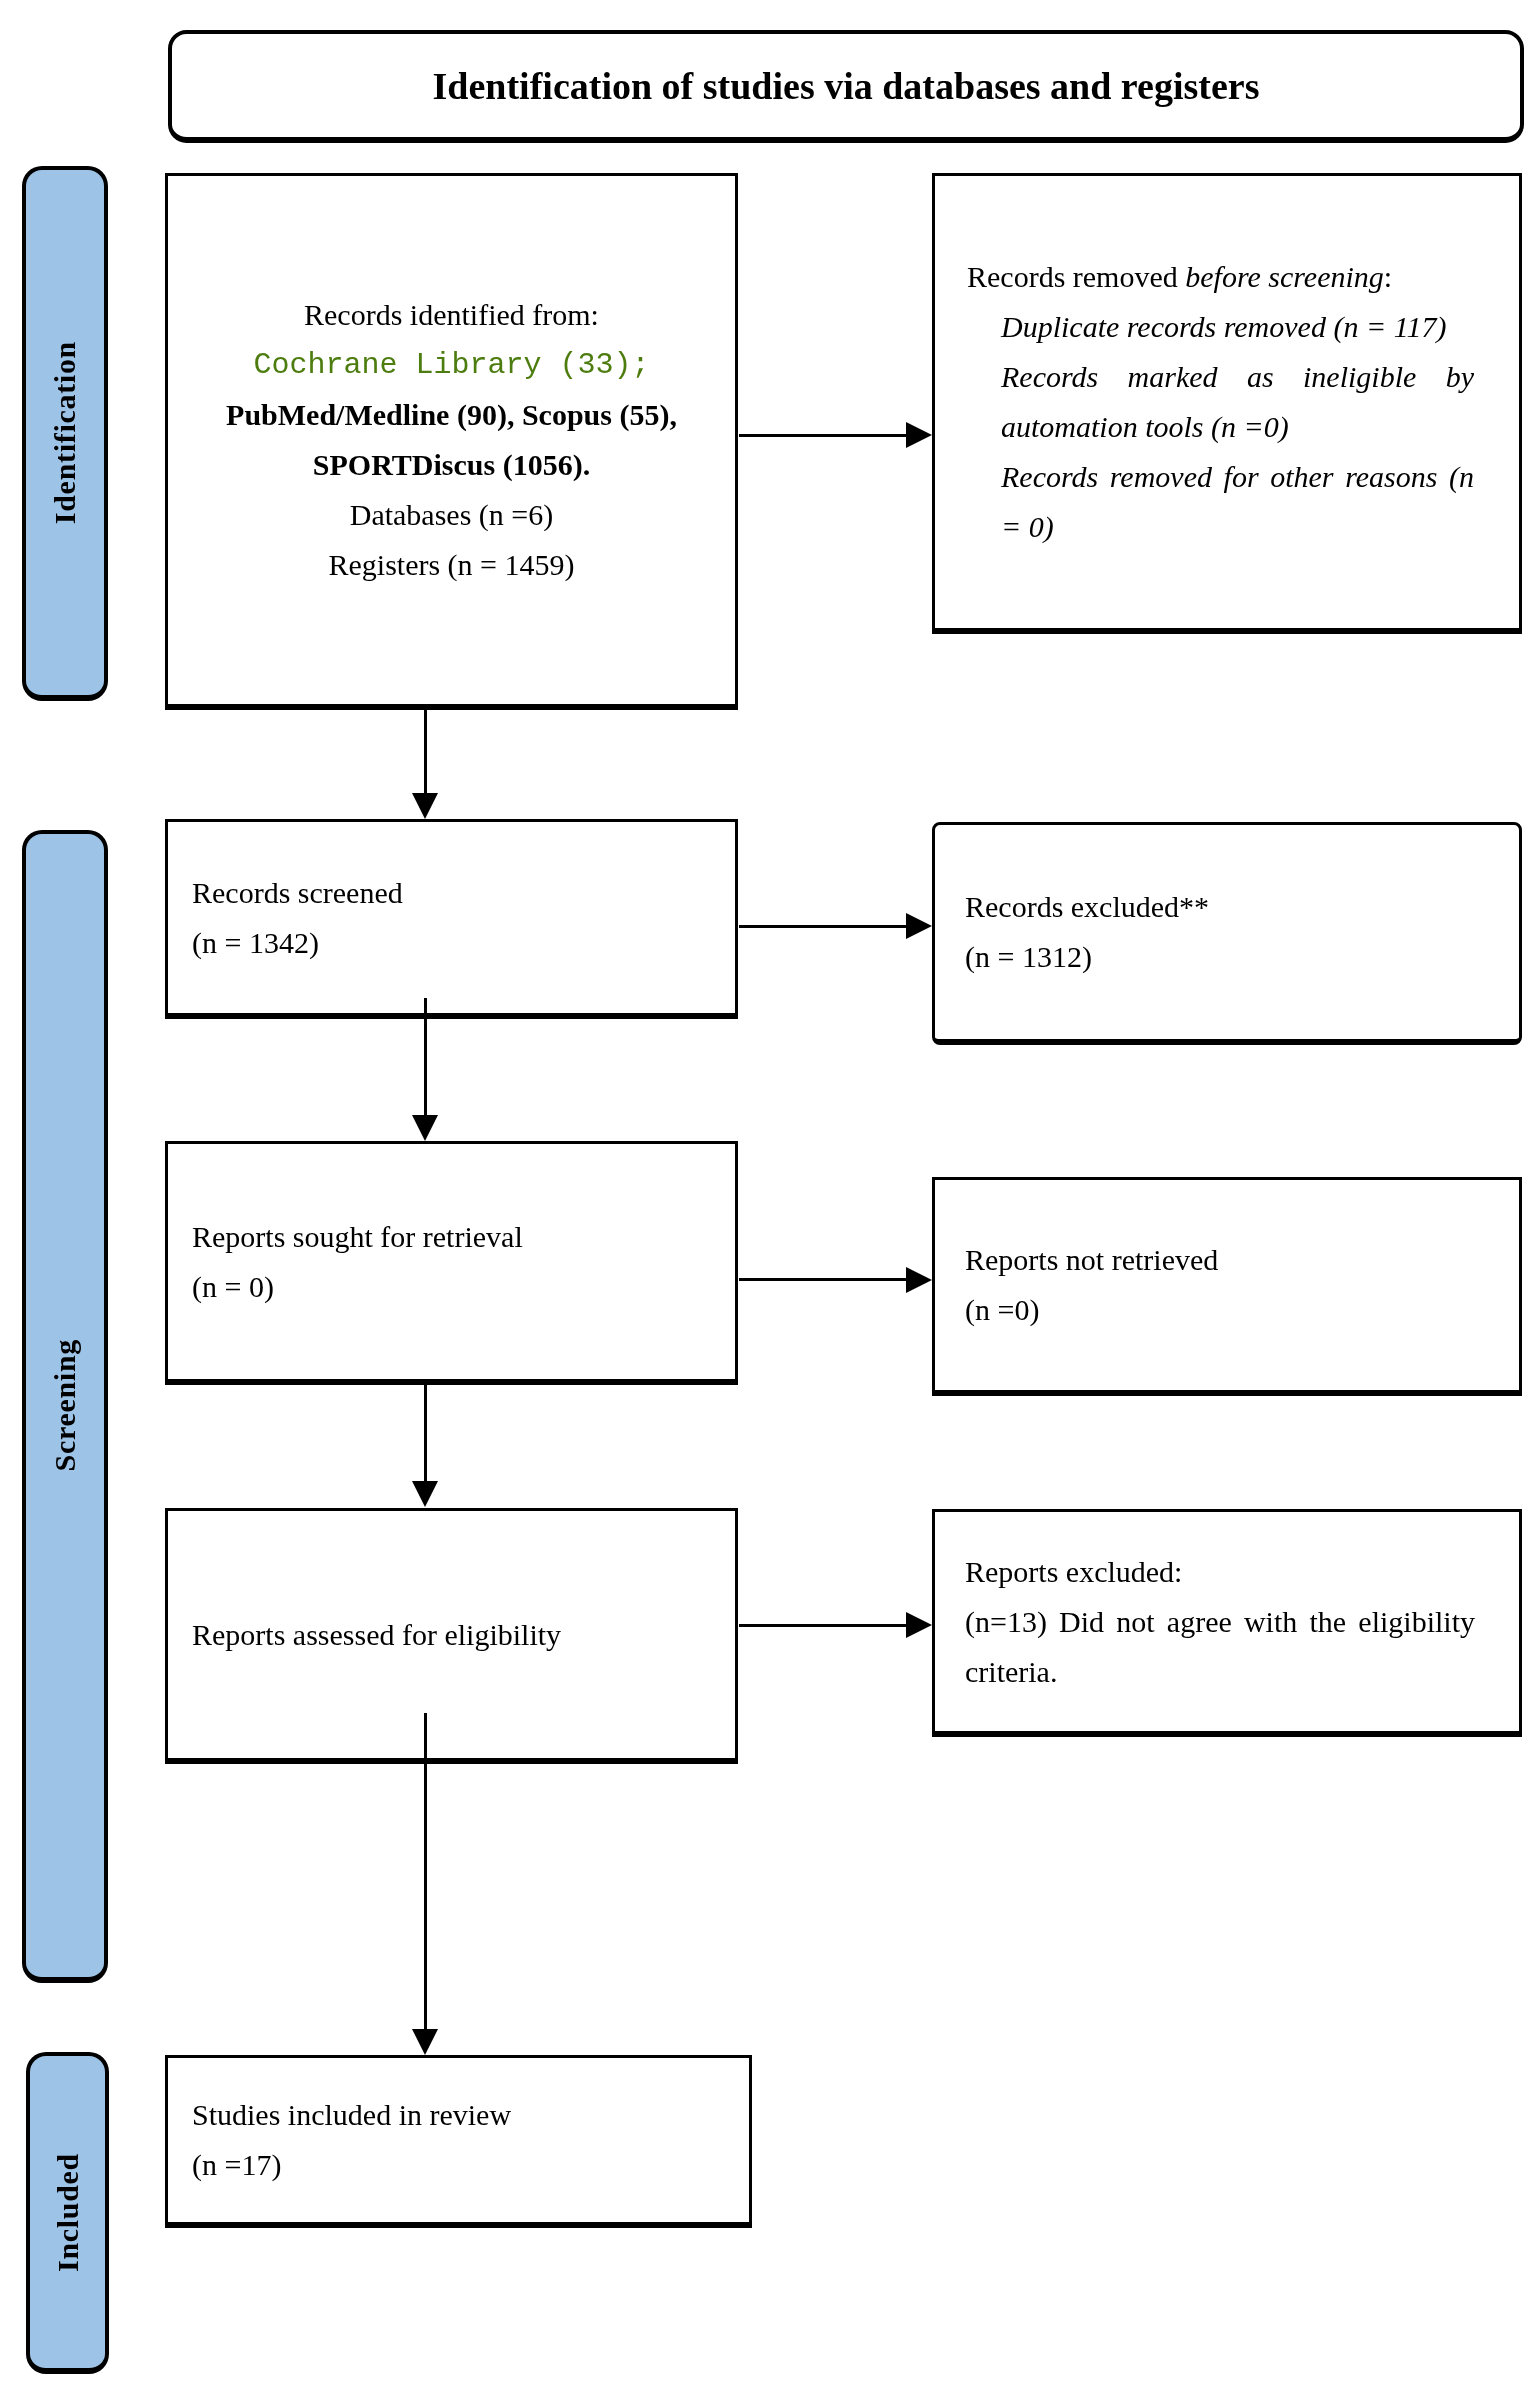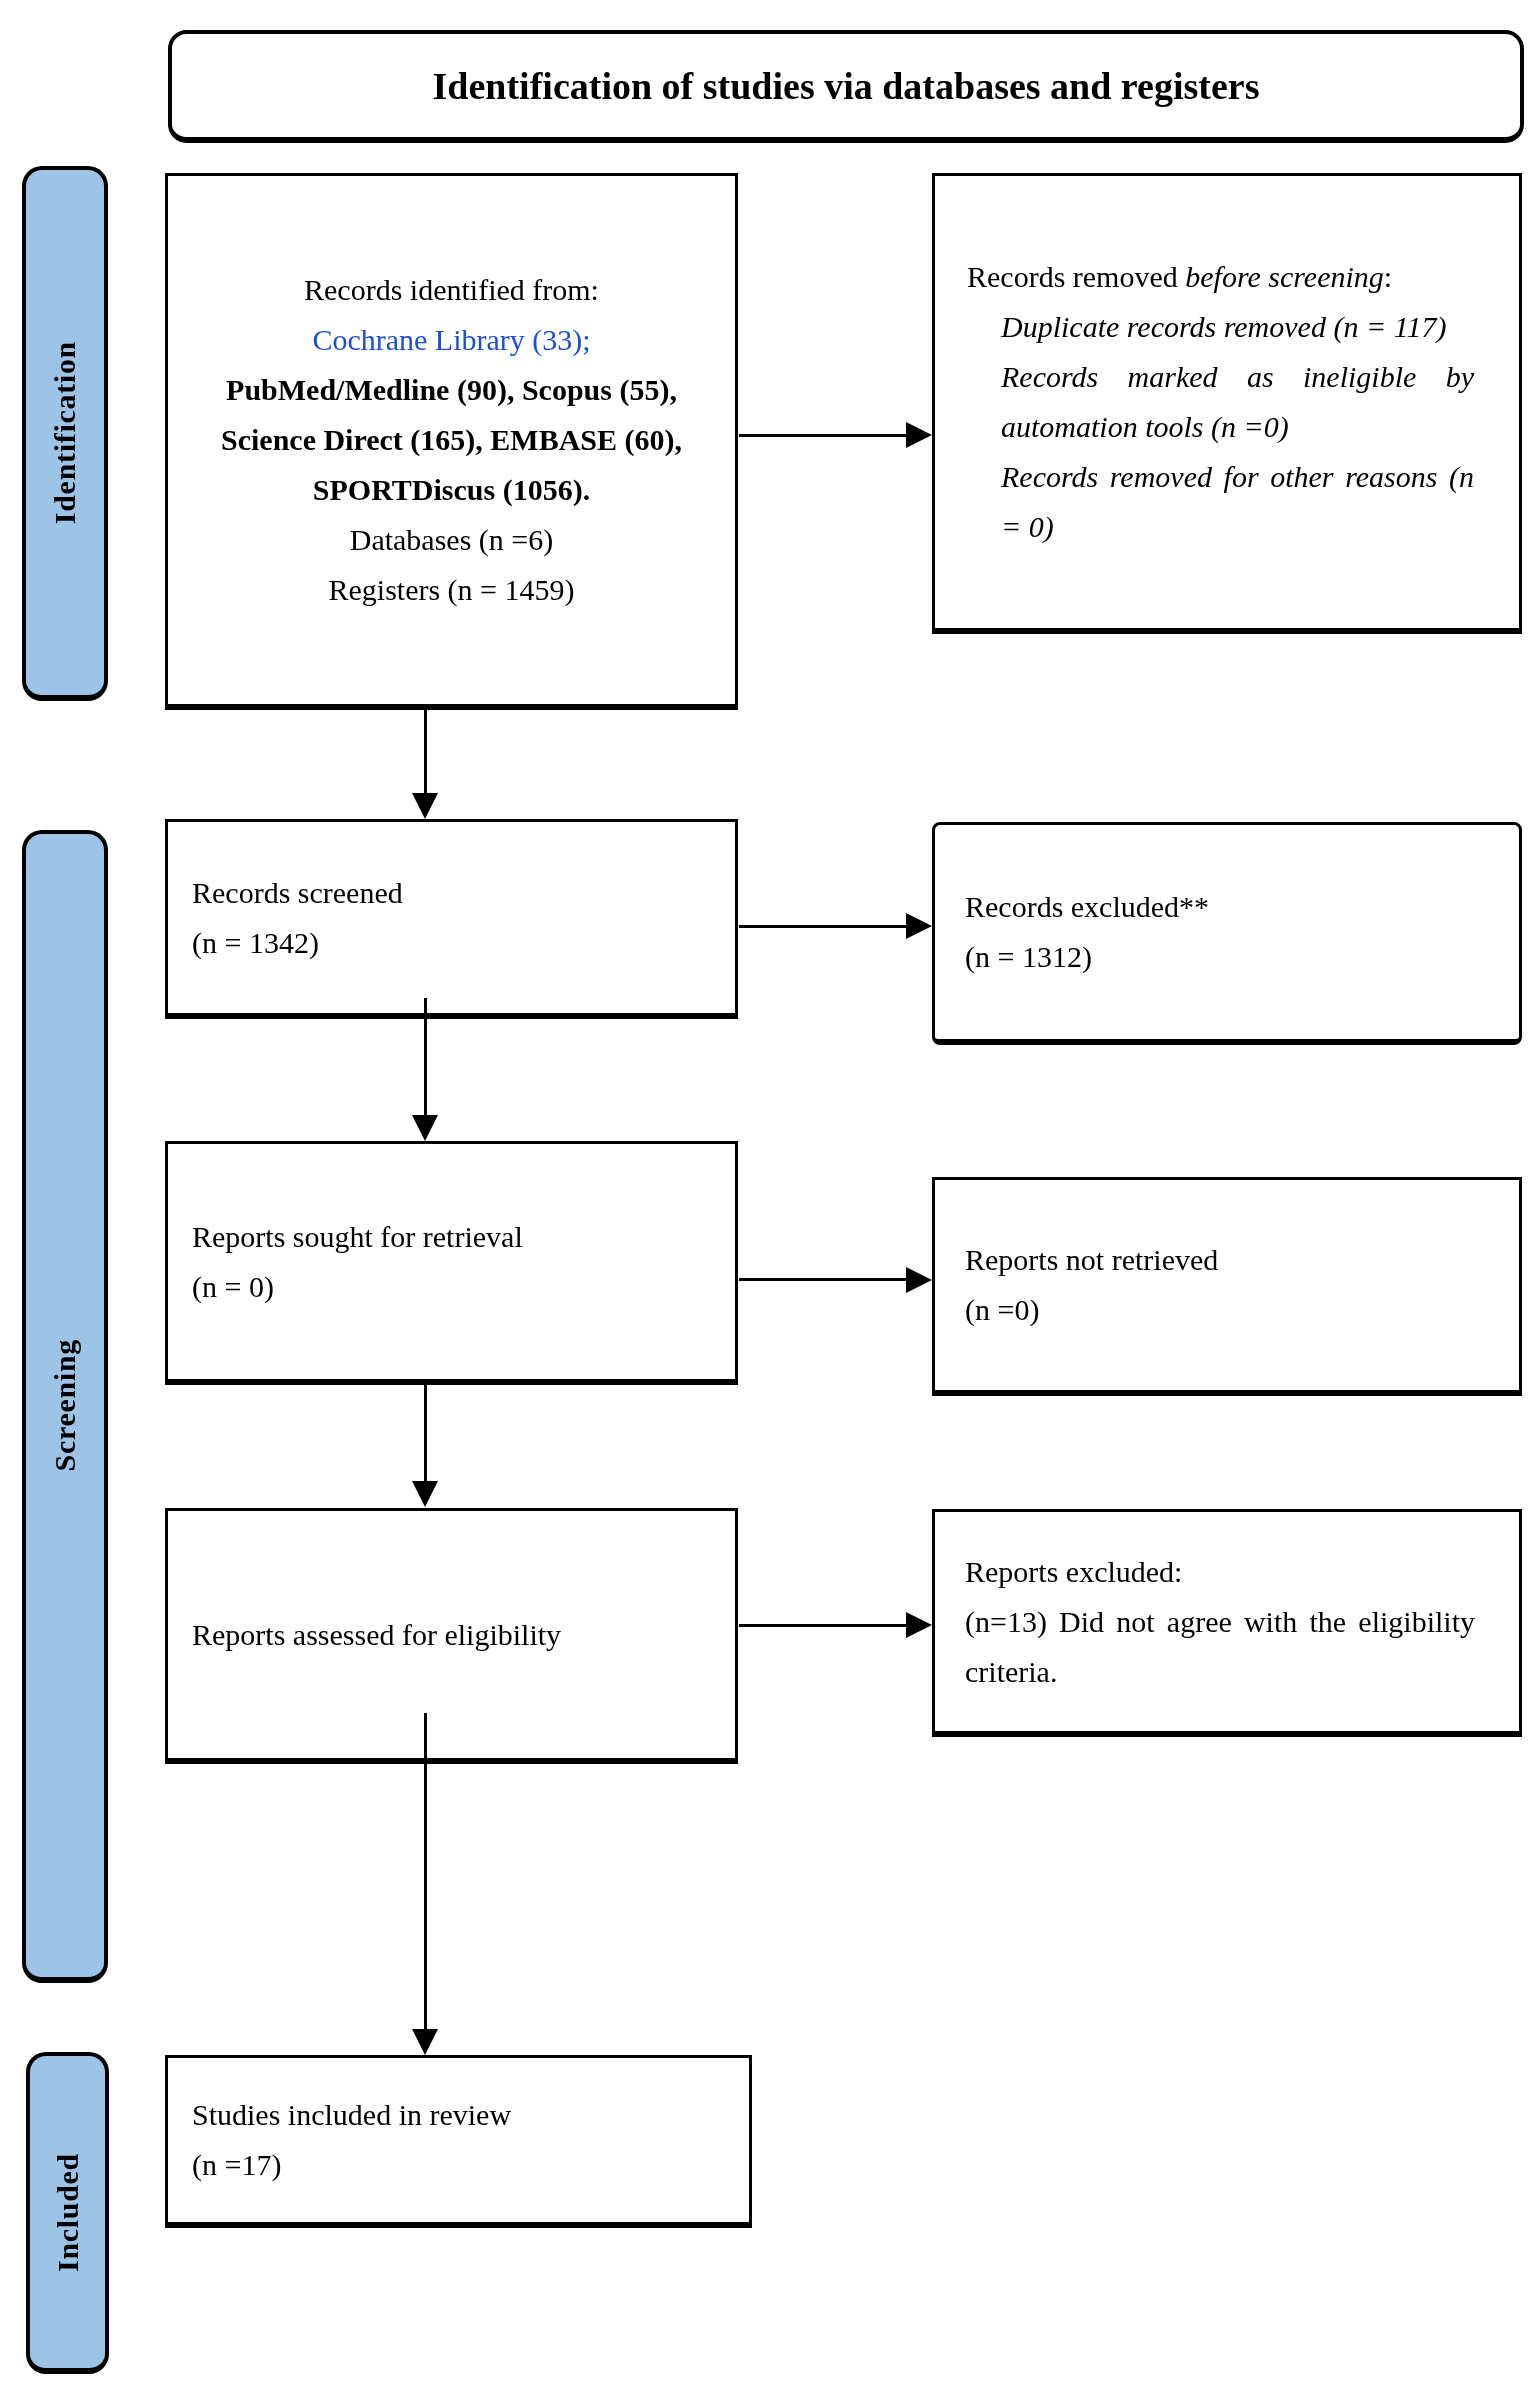--- a/index.html
+++ b/index.html
@@ -46,21 +46,21 @@
     border-bottom-width: 6.6px;
     border-radius: 18.5px;
     display: flex;
     align-items: center;
     justify-content: center;
     font-size: 38px;
     font-weight: bold;
     text-align: center;
   }
   .bold { font-weight: bold; }
-  .muted { color: #1d4ed8; }
+  .muted { color: #4d7c0f; font-family: Liberation Mono, monospace; }
   .it { font-style: italic; }
 
   
   .removed-heading {
     padding-left: 32px;
     padding-right: 26px;
   }
   .removed-item {
     margin-left: 66px;
     padding-right: 45px;
@@ -125,21 +125,20 @@
     <span class="vtext">Screening</span>
   </div>
   <div class="sidebar" style="left:26px; top:2052px; width:83px; height:322px;">
     <span class="vtext">Included</span>
   </div>
 
   <div class="box center" style="left:165px; top:173px; width:573px; height:537px;">
     <div>Records identified from:</div>
     <div class="muted">Cochrane Library (33);</div>
     <div class="bold">PubMed/Medline (90), Scopus (55),</div>
-    <div class="bold">Science Direct (165), EMBASE (60),</div>
     <div class="bold">SPORTDiscus (1056).</div>
     <div>Databases (n =6)</div>
     <div>Registers (n = 1459)</div>
   </div>
 
   <div class="box" style="left:932px; top:173px; width:590px; height:461px;">
     <div class="removed-heading">
       <span>Records removed </span><span class="it">before screening</span><span>:</span>
     </div>
     <div class="removed-item">Duplicate records removed (n = 117)</div>

